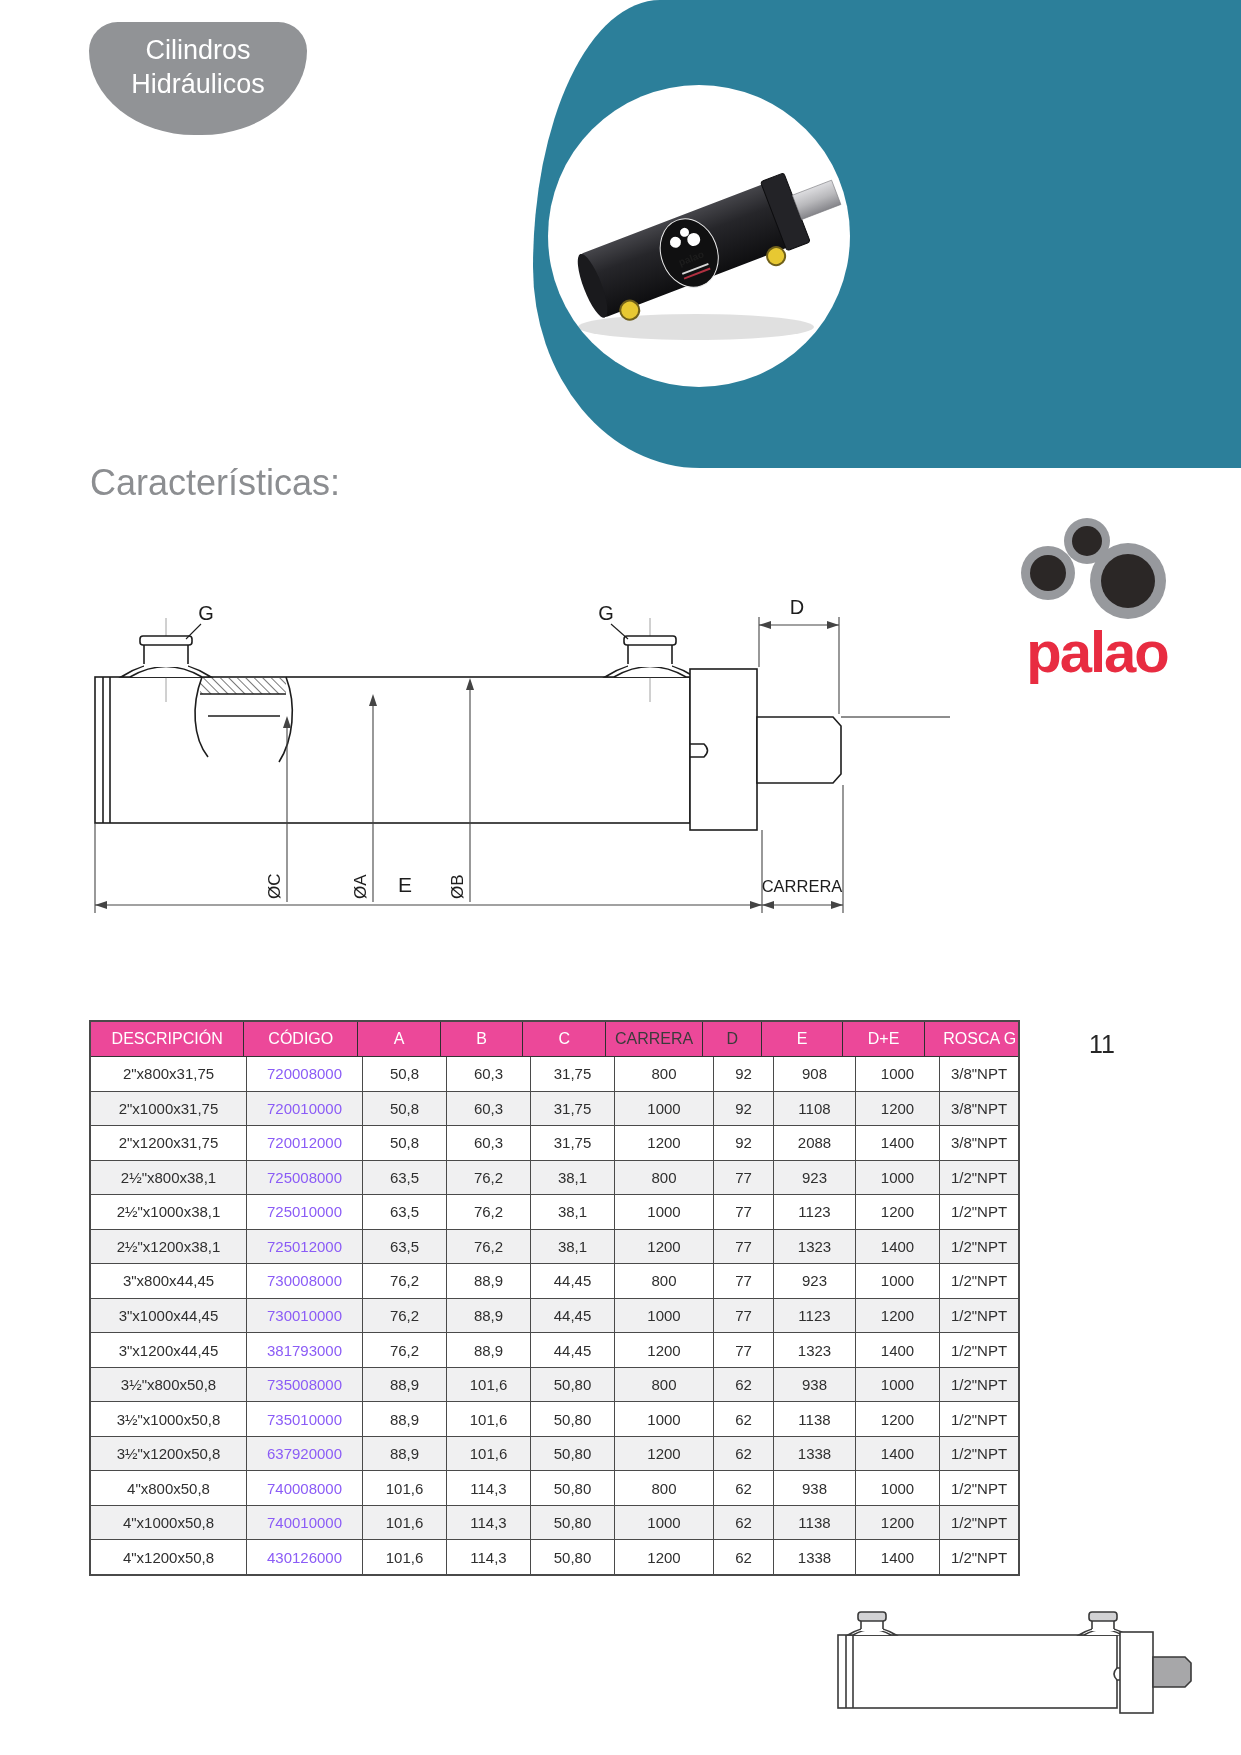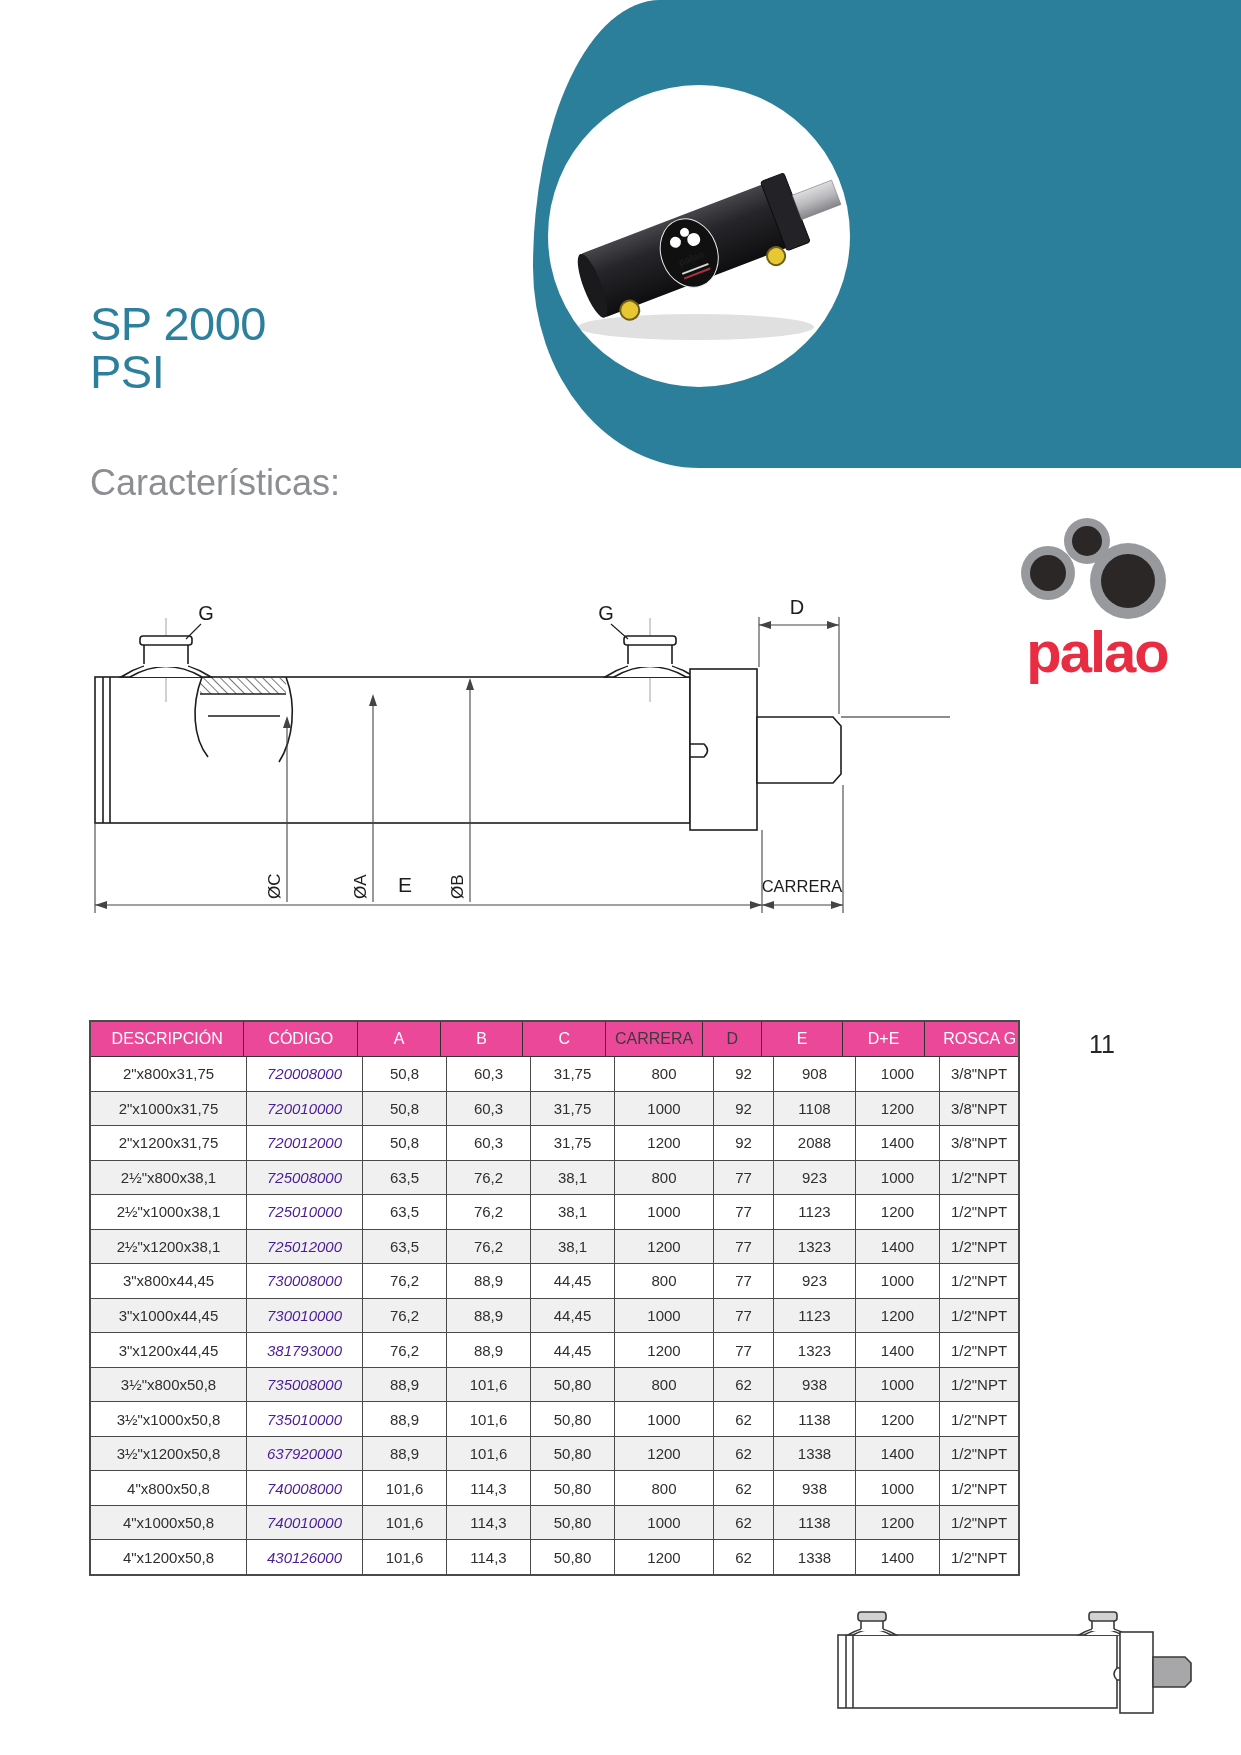--- a/index.html
+++ b/index.html
@@ -38,21 +38,21 @@
     border-right:1px solid #2f2f2f; }
   .th:last-child { border-right:none;margin-left:16px; }
   .thead .th:nth-child(6), .thead .th:nth-child(7) { color:#3b3b3b; }
   .tbody { display:flex; flex-direction:column; flex:1; }
   .tr { display:flex; flex:1; border-bottom:1px solid #4a4a4a; background:#ffffff; }
   .tr:last-child { border-bottom:none; }
   .tr:nth-child(even) { background:#f0f0f1; }
   .td { display:flex; align-items:center; justify-content:center; font-size:15px; color:#2f2f2f;
     border-right:1px solid #4a4a4a; }
   .td:last-child { border-right:none; }
-  .td:nth-child(2) { color:#4c1d95;font-style:italic; }
+  .td:nth-child(2) { color:#8b5cf6; }
   .th:nth-child(1), .td:nth-child(1) { width:156px; }
   .th:nth-child(2), .td:nth-child(2) { width:116px; }
   .th:nth-child(3), .td:nth-child(3) { width:84px; }
   .th:nth-child(4), .td:nth-child(4) { width:84px; }
   .th:nth-child(5), .td:nth-child(5) { width:84px; }
   .th:nth-child(6), .td:nth-child(6) { width:99px; }
   .th:nth-child(7), .td:nth-child(7) { width:60px; }
   .th:nth-child(8), .td:nth-child(8) { width:82px; }
   .th:nth-child(9), .td:nth-child(9) { width:84px; }
   .th:nth-child(10), .td:nth-child(10) { width:78px; }
@@ -94,25 +94,25 @@
         <circle cx="-21" cy="-11" r="5.5" fill="#ffffff"></circle>
         <circle cx="-9" cy="-17" r="4.5" fill="#ffffff"></circle>
         <circle cx="-3" cy="-7" r="6.5" fill="#ffffff"></circle>
         <text x="-12" y="13" text-anchor="middle" font-size="10" font-weight="bold" fill="#e82c41">palao</text>
         <rect x="-26" y="20" width="28" height="2" fill="#d8d8d8"></rect>
         <rect x="-26" y="25" width="28" height="2" fill="#b03040"></rect>
       </g>
     </svg>
   </div>
 
-
-  <div class="title">
-    <div>SP 2000</div>
-    <div>PSI</div>
+  <div class="badge">
+    <div>Cilindros</div>
+    <div>Hidráulicos</div>
   </div>
+
 
   <div class="section-label">Características:</div>
 
   <svg class="logo-circles" width="200" height="125" viewBox="0 0 200 125">
     <circle cx="48" cy="73" r="27" fill="#97999d"></circle>
     <circle cx="48" cy="73" r="18" fill="#2b2726"></circle>
     <circle cx="87" cy="41" r="23" fill="#97999d"></circle>
     <circle cx="87" cy="41" r="15" fill="#2b2726"></circle>
     <circle cx="128" cy="81" r="38" fill="#97999d"></circle>
     <circle cx="128" cy="81" r="27" fill="#2b2726"></circle>

